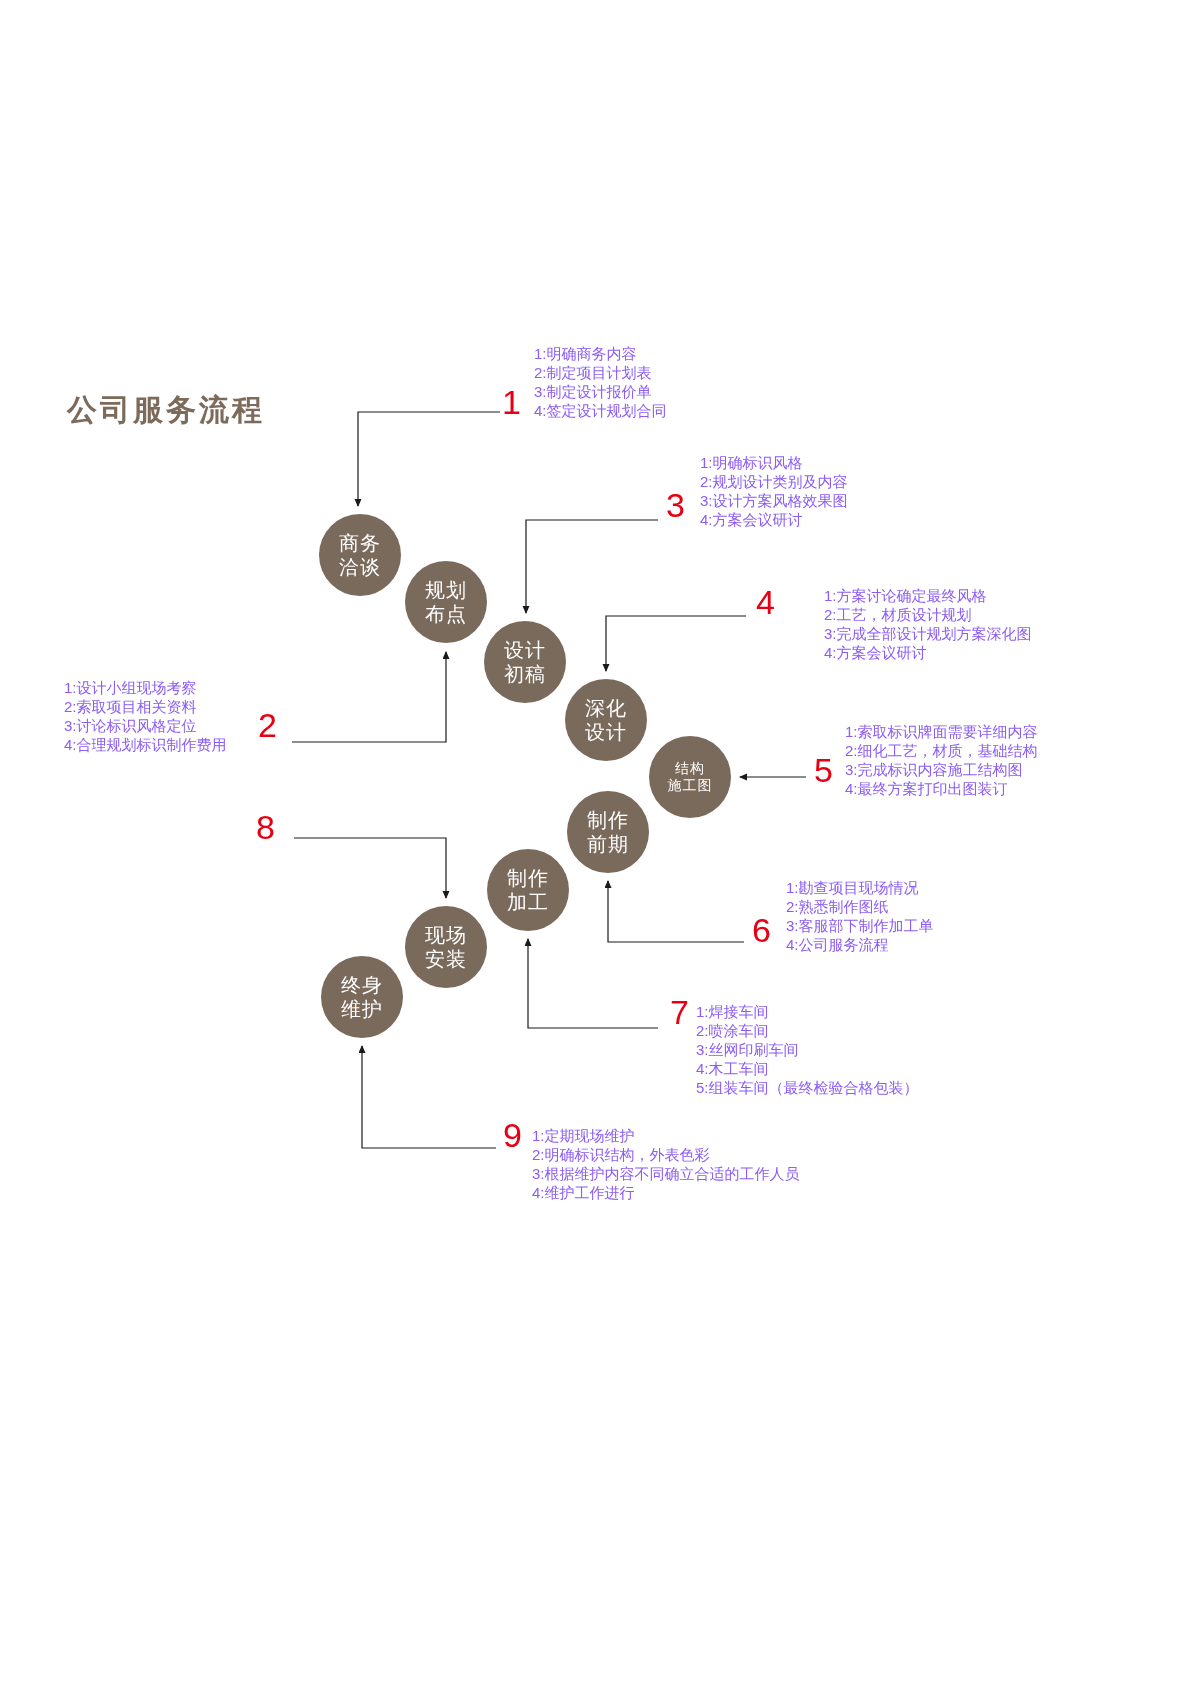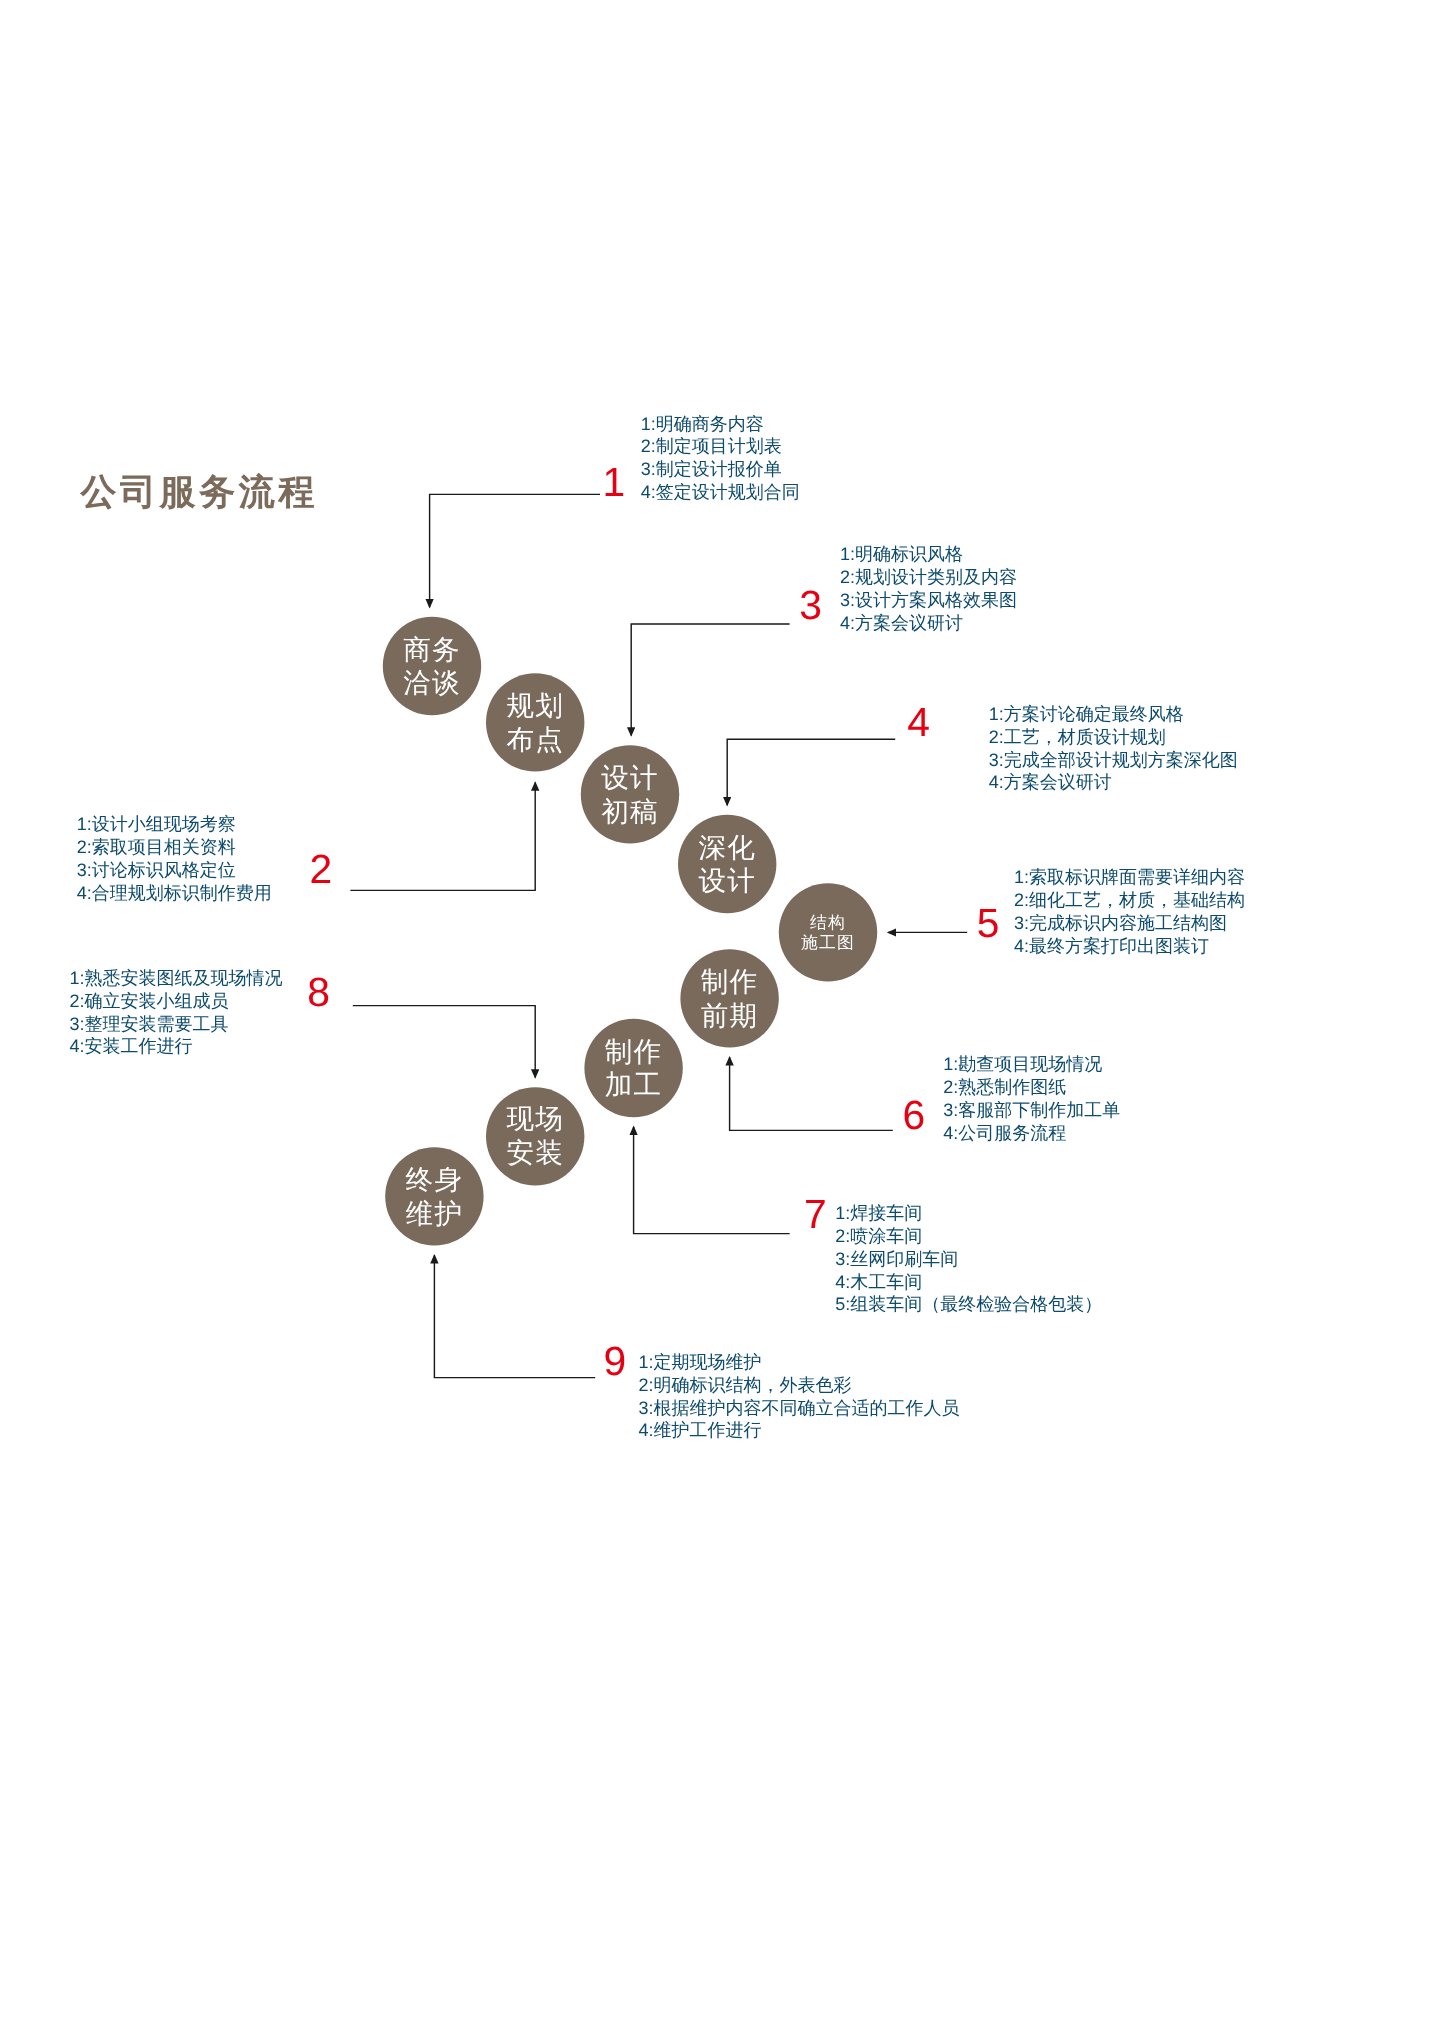--- a/index.html
+++ b/index.html
@@ -12,21 +12,21 @@
     color:#7c6a5a;
     margin-left:12px;
   }
 
   .arrows { position:absolute; left:0; top:0; width:1200px; height:1696px; pointer-events:none; }
 
   .circle {
     position:absolute; width:82px; height:82px; border-radius:50%;
     background:#7a6a5c; color:#ffffff;
     display:flex; flex-direction:column; align-items:center; justify-content:center;
-    font-size:23px; line-height:1.22; text-align:center; letter-spacing:1px;
+    font-size:20px; line-height:1.22; text-align:center; letter-spacing:1px;
   }
   .c1 { left:319px; top:514px; }
   .c2 { left:405px; top:561px; }
   .c3 { left:484px; top:621px; }
   .c4 { left:565px; top:679px; }
   .c5 { left:649px; top:736px; font-size:14px; }
   .c6 { left:567px; top:791px; }
   .c7 { left:487px; top:849px; }
   .c8 { left:405px; top:906px;font-family:Liberation Serif, serif; }
   .c9 { left:321px; top:956px; }
@@ -39,21 +39,21 @@
   .n2 { left:258px; top:708px; }
   .n3 { left:666px; top:488px; }
   .n4 { left:756px; top:585px; }
   .n5 { left:814px; top:753px; }
   .n6 { left:752px; top:913px; }
   .n7 { left:670px; top:995px; }
   .n8 { left:256px; top:810px; }
   .n9 { left:503px; top:1118px; }
 
   .notes {
-    position:absolute; color:#0c4a6e; font-size:15px; line-height:19px;
+    position:absolute; color:#8b5cf6; font-size:15px; line-height:19px;
     white-space:nowrap;
   }
   .t1 { left:534px; top:344px; }
   .t2 { left:64px;  top:678px; }
   .t3 { left:700px; top:453px; }
   .t4 { left:788px; top:586px;margin-left:36px; }
   .t5 { left:845px; top:722px; }
   .t6 { left:786px; top:878px; }
   .t7 { left:696px; top:1002px; }
   .t8 { left:58px;  top:806px; }
@@ -168,26 +168,20 @@
     <div>3:丝网印刷车间</div>
     <div>4:木工车间</div>
     <div>5:组装车间（最终检验合格包装）</div>
   </div>
 
   <div class="circle c8">
     <span>现场</span>
     <span>安装</span>
   </div>
   <div class="stepnum n8">8</div>
-  <div class="notes t8">
-    <div>1:熟悉安装图纸及现场情况</div>
-    <div>2:确立安装小组成员</div>
-    <div>3:整理安装需要工具</div>
-    <div>4:安装工作进行</div>
-  </div>
 
   <div class="circle c9">
     <span>终身</span>
     <span>维护</span>
   </div>
   <div class="stepnum n9">9</div>
   <div class="notes t9">
     <div>1:定期现场维护</div>
     <div>2:明确标识结构，外表色彩</div>
     <div>3:根据维护内容不同确立合适的工作人员</div>

